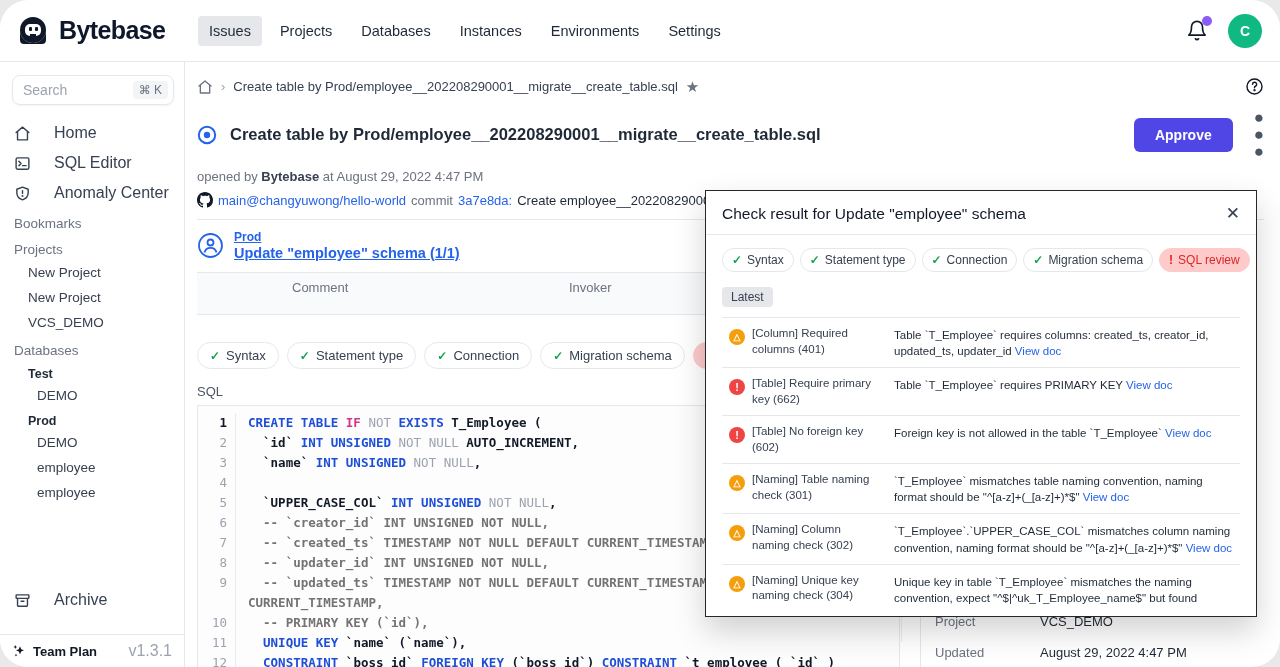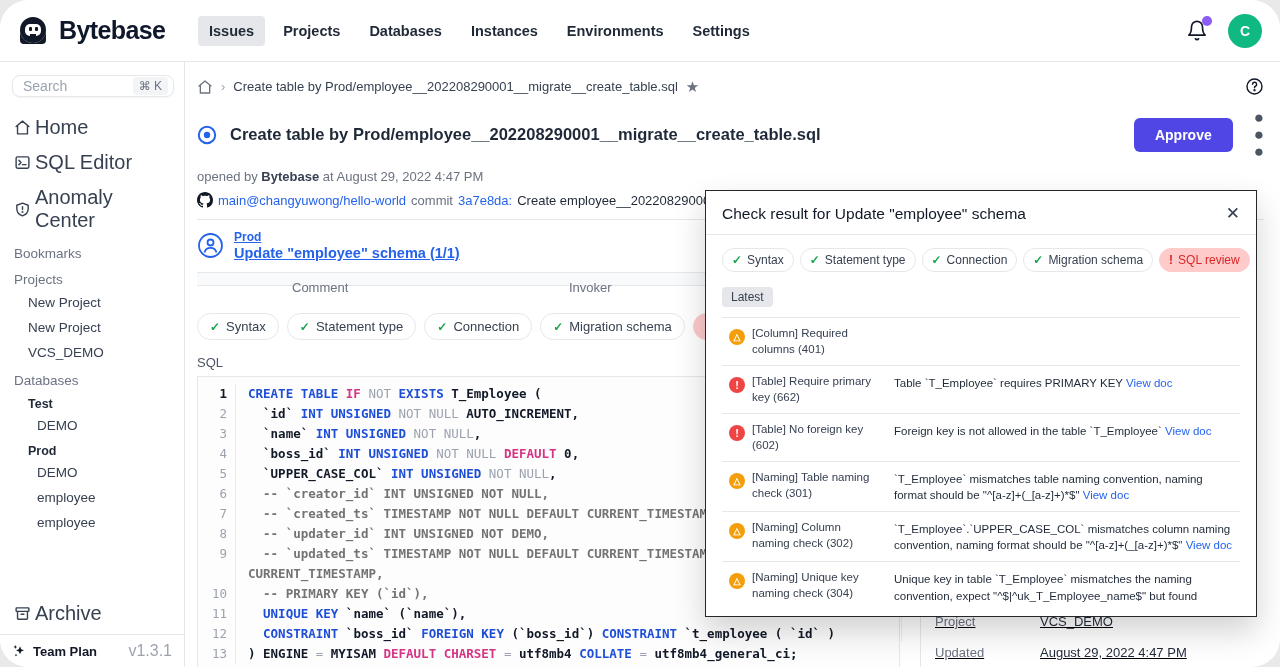--- a/index.html
+++ b/index.html
@@ -5,43 +5,43 @@
   * { margin:0; padding:0; box-sizing:border-box; }
   html,body { background:#e9e9e9; }
   .page { width:1280px; height:667px; position:relative; background:#fff;
           font-family:"Liberation Sans",sans-serif; overflow:hidden;border-radius:28px; }
 
   
   .topnav { height:62px; display:flex; align-items:center; border-bottom:1px solid #e5e7eb; padding:0 18px 0 16px; }
   .brand { display:flex; align-items:center; gap:9px; width:170px; flex:none; }
   .brand-name { font-size:25px; font-weight:800; color:#0f172a; letter-spacing:-0.6px; }
   .nav-links { display:flex; align-items:center; gap:7px; margin-left:12px; }
-  .nav-link { font-size:14.5px; font-weight:700; color:#1f2937; padding:7px 11px; border-radius:4px; cursor:pointer; white-space:nowrap; }
+  .nav-link { font-size:14.5px; font-weight:400; color:#1f2937; padding:7px 11px; border-radius:4px; cursor:pointer; white-space:nowrap; }
   .nav-link.active { background:#e5e7eb; }
   .top-right { margin-left:auto; display:flex; align-items:center; gap:20px; }
   .bell { position:relative; width:22px; height:24px; }
   .bell-dot { position:absolute; top:-3px; right:-4px; width:10px; height:10px; border-radius:50%; background:#8b5cf6; }
   .avatar { width:34px; height:34px; border-radius:50%; background:#10b981; color:#fff; display:flex; align-items:center; justify-content:center; font-size:14px; font-weight:700; }
 
   
   .body { display:flex; height:605px; }
   .sidebar { width:185px; flex:none; border-right:1px solid #e5e7eb; position:relative; padding-top:13px; }
   .main { flex:1; position:relative; padding:15px 16px 0 12px; overflow:hidden; }
 
   
-  .search { margin:0 10px 13px 12px; height:22px; border:1px solid #e5e7eb; border-radius:8px; display:flex; align-items:center; padding:0 5px 0 10px; box-shadow:0 1px 2px rgba(0,0,0,.05); cursor:text; }
+  .search { margin:0 10px 13px 12px; height:30px; border:1px solid #e5e7eb; border-radius:8px; display:flex; align-items:center; padding:0 5px 0 10px; box-shadow:0 1px 2px rgba(0,0,0,.05); cursor:text; }
   .search-ph { color:#9ca3af; font-size:14px; flex:1; }
   .kbd { font-size:12px; color:#6b7280; background:#f3f4f6; border-radius:4px; padding:2px 6px; white-space:nowrap; }
-  .snav-item { display:flex; align-items:center; gap:4px; padding:6px 14px; font-size:20px; color:#374151; cursor:pointer; }
+  .snav-item { display:flex; align-items:center; gap:23px; padding:6px 14px; font-size:16px; color:#374151; cursor:pointer; }
   .snav-item svg { flex:none; }
   .s-section { padding:8px 14px 3px; font-size:13.5px; color:#6b7280; }
   .s-item { padding:5px 14px 5px 28px; font-size:13.5px; color:#374151; cursor:pointer; }
   .s-env { padding:6px 14px 2px 28px; font-size:12.5px; font-weight:700; color:#1f2937; }
   .s-db { padding:5px 14px 5px 37px; font-size:13.5px; color:#374151; cursor:pointer; }
-  .archive-row { position:absolute; bottom:36px; left:0; right:0;text-align:right; }
+  .archive-row { position:absolute; bottom:52px; left:0; right:0;text-align:right; }
   .s-footer { position:absolute; bottom:0; left:0; right:0; height:33px; border-top:1px solid #e5e7eb; display:flex; align-items:center; padding:0 12px; gap:5px; background:#fff; }
   .plan-label { font-size:13px; font-weight:600; color:#111827; }
   .plan-ver { margin-left:auto; font-size:16px; color:#9ca3af; }
 
   
   .crumb-row { display:flex; align-items:center; gap:8px; font-size:13px; color:#374151; }
   .crumb-text { white-space:nowrap; cursor:pointer; }
   .star { color:#6b7280; font-size:15px; cursor:pointer; }
   .help-btn { margin-left:auto; cursor:pointer; display:flex; }
   .title-row { display:flex; align-items:center; gap:13px; margin-top:13px; }
@@ -51,42 +51,42 @@
   .meta { margin-top:9px; font-size:13px; color:#6b7280; }
   .meta b { color:#374151; font-weight:600; }
   .commit-row { display:flex; align-items:center; gap:5px; margin-top:8px; font-size:13px; color:#6b7280; white-space:nowrap; }
   .commit-msg { color:#1f2937; }
   .link { color:#2563eb; cursor:pointer; }
   .hdiv { border:none; border-top:1px solid #e5e7eb; margin:11px 0 0; }
   .stage { display:flex; align-items:center; gap:10px; padding:10px 0 11px; }
   .stage-links { display:flex; flex-direction:column; gap:1px; }
   .stage-env { font-size:12px; font-weight:700; color:#2563eb; text-decoration:underline; cursor:pointer; }
   .stage-task { font-size:14.5px; font-weight:700; color:#2563eb; text-decoration:underline; cursor:pointer; }
-  .thead { position:relative; width:703px; height:14px; background:#f9fafb; border-top:1px solid #e5e7eb; border-bottom:1px solid #e5e7eb; }
+  .thead { position:relative; width:703px; height:43px; background:#f9fafb; border-top:1px solid #e5e7eb; border-bottom:1px solid #e5e7eb; }
   .th { position:absolute; top:7px; font-size:13px; color:#6b7280; }
   .th1 { left:95px; } .th2 { left:372px; }
   .checks { display:flex; gap:8px; margin-top:27px; }
   .pill { display:inline-flex; align-items:center; gap:6px; border:1px solid #e5e7eb; border-radius:999px; padding:5px 12px; font-size:13px; color:#374151; background:#fff; cursor:pointer; white-space:nowrap; }
   .pill .ic { color:#16a34a; font-weight:700; font-size:12px; }
   .pill.fail { background:#fecaca; border-color:#fecaca; color:#dc2626; }
   .pill.fail .ic { color:#dc2626; }
   .sql-label { margin:15px 0 6px; font-size:13px; color:#4b5563; }
   .codeblock { width:703px; border:1px solid #e5e7eb; background:#fdfdfd; padding:7px 0 6px;
                font-family:"DejaVu Sans Mono",monospace; font-size:12.5px; line-height:20px; font-weight:600; color:#111827; }
   .cl { display:flex; white-space:pre; }
   .ln { width:38px; flex:none; text-align:right; padding-right:8px; color:#9ca3af; font-weight:400; border-right:1px solid #e8eaed; }
   .ln.cur { color:#111827; font-weight:700; }
   .lc { padding-left:12px; }
   .tk.kw { color:#1d4ed8; } .tk.mg { color:#d63384;text-align:right; } .tk.gy { color:#9ca3af; font-weight:400; }
   .tk.cm { color:#737373; } .tk.tx { color:#111827; }
 
   
   .vline { position:absolute; left:920px; top:250px; bottom:0; width:1px; background:#e5e7eb; }
   .vline2 { position:absolute; left:901px; top:250px; bottom:25px; width:1px; background:#eceef1; }
-  .rp-field { position:absolute; left:935px; display:flex; font-size:13px;text-decoration:underline; }
+  .rp-field { position:absolute; left:935px; display:flex; font-size:13px; }
   .rp-label { width:105px; color:#6b7280; }
   .rp-value { color:#1f2937; }
 
   
   .modal { position:absolute; left:705px; top:190px; width:552px; height:427px; background:#fff;
            border:1px solid #27272a; box-shadow:0 14px 30px rgba(0,0,0,.18); padding:14px 16px 0; z-index:20; }
   .m-head { display:flex; align-items:flex-start; }
   .m-title { font-size:15.5px; color:#111827; }
   .m-close { margin-left:auto; font-size:17px; color:#374151; cursor:pointer; line-height:1; }
   .m-div { border:none; border-top:1px solid #e5e7eb; margin:11px -16px 0; }
@@ -289,25 +289,25 @@
             <span>SQL review</span>
           </span>
         </div>
 
       <div class="sql-label">SQL</div>
 
       <div class="codeblock" id="codeblock">
           <div class="cl"><span class="ln cur">1</span><span class="lc"><span class="tk kw">CREATE TABLE </span><span class="tk mg">IF </span><span class="tk gy">NOT </span><span class="tk kw">EXISTS </span><span class="tk tx">T_Employee (</span></span></div>
           <div class="cl"><span class="ln">2</span><span class="lc"><span class="tk tx">  `id` </span><span class="tk kw">INT UNSIGNED </span><span class="tk gy">NOT NULL </span><span class="tk tx">AUTO_INCREMENT,</span></span></div>
           <div class="cl"><span class="ln">3</span><span class="lc"><span class="tk tx">  `name` </span><span class="tk kw">INT UNSIGNED </span><span class="tk gy">NOT NULL</span><span class="tk tx">,</span></span></div>
-          <div class="cl"><span class="ln">4</span><span class="lc"><span class="tk tx">  `boss_id` </span><span class="tk kw">INT UNSIGNED </span><span class="tk gy">NOT NULL </span><span class="tk mg">DEFAULT </span><span class="tk tx">0,</span></span></div>
+          <div class="cl"><span class="ln">4</span></div>
           <div class="cl"><span class="ln">5</span><span class="lc"><span class="tk tx">  `UPPER_CASE_COL` </span><span class="tk kw">INT UNSIGNED </span><span class="tk gy">NOT NULL</span><span class="tk tx">,</span></span></div>
           <div class="cl"><span class="ln">6</span><span class="lc"><span class="tk cm">  -- `creator_id` INT UNSIGNED NOT NULL,</span></span></div>
           <div class="cl"><span class="ln">7</span><span class="lc"><span class="tk cm">  -- `created_ts` TIMESTAMP NOT NULL DEFAULT CURRENT_TIMESTAMP,</span></span></div>
-          <div class="cl"><span class="ln">8</span><span class="lc"><span class="tk cm">  -- `updater_id` INT UNSIGNED NOT DEMO,</span></span></div>
+          <div class="cl"><span class="ln">8</span><span class="lc"><span class="tk cm">  -- `updater_id` INT UNSIGNED NOT NULL,</span></span></div>
           <div class="cl"><span class="ln">9</span><span class="lc"><span class="tk cm">  -- `updated_ts` TIMESTAMP NOT NULL DEFAULT CURRENT_TIMESTAMP ON UPDATE</span></span></div>
           <div class="cl"><span class="ln"></span><span class="lc"><span class="tk cm">CURRENT_TIMESTAMP,</span></span></div>
           <div class="cl"><span class="ln">10</span><span class="lc"><span class="tk cm">  -- PRIMARY KEY (`id`),</span></span></div>
           <div class="cl"><span class="ln">11</span><span class="lc"><span class="tk tx">  </span><span class="tk kw">UNIQUE KEY </span><span class="tk tx">`name` (`name`),</span></span></div>
           <div class="cl"><span class="ln">12</span><span class="lc"><span class="tk tx">  </span><span class="tk kw">CONSTRAINT </span><span class="tk tx">`boss_id` </span><span class="tk kw">FOREIGN KEY </span><span class="tk tx">(`boss_id`) </span><span class="tk kw">CONSTRAINT </span><span class="tk tx">`t_employee ( `id` )</span></span></div>
           <div class="cl"><span class="ln">13</span><span class="lc"><span class="tk tx">) ENGINE </span><span class="tk gy">= </span><span class="tk tx">MYISAM </span><span class="tk mg">DEFAULT CHARSET </span><span class="tk gy">= </span><span class="tk tx">utf8mb4 </span><span class="tk kw">COLLATE </span><span class="tk gy">= </span><span class="tk tx">utf8mb4_general_ci;</span></span></div>
         </div>
     </div>
   </div>
 
@@ -352,20 +352,21 @@
       </div>
     <div>
       <span class="m-latest">Latest</span>
     </div>
     <div class="m-list" id="modal-results">
         <div class="m-row">
           <span class="m-ic">
             <span class="sev warning">△</span>
           </span>
           <span class="m-rule">[Column] Required columns (401)</span>
+          <span class="m-desc">Table `T_Employee` requires columns: created_ts, creator_id, updated_ts, updater_id <span class="m-doc">View doc</span></span>
         </div>
         <div class="m-row">
           <span class="m-ic">
             <span class="sev error">!</span>
           </span>
           <span class="m-rule">[Table] Require primary key (662)</span>
           <span class="m-desc">Table `T_Employee` requires PRIMARY KEY <span class="m-doc">View doc</span></span>
         </div>
         <div class="m-row">
           <span class="m-ic">

